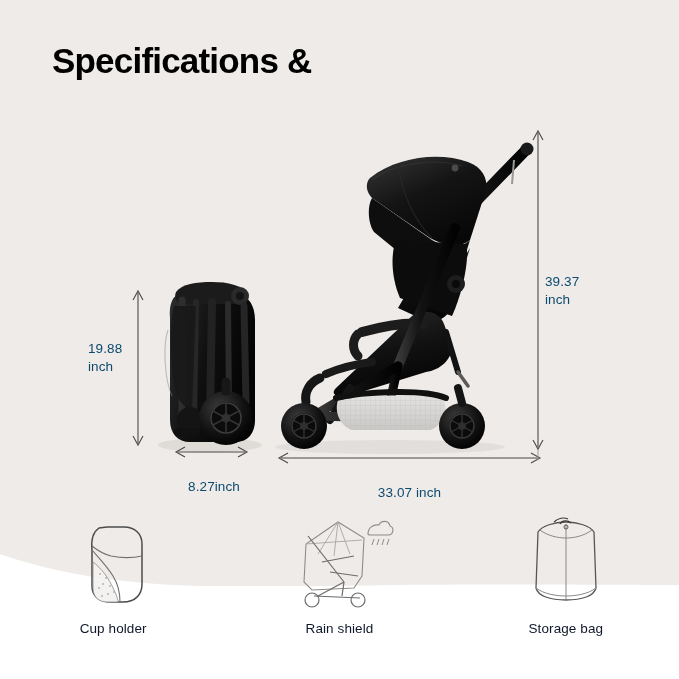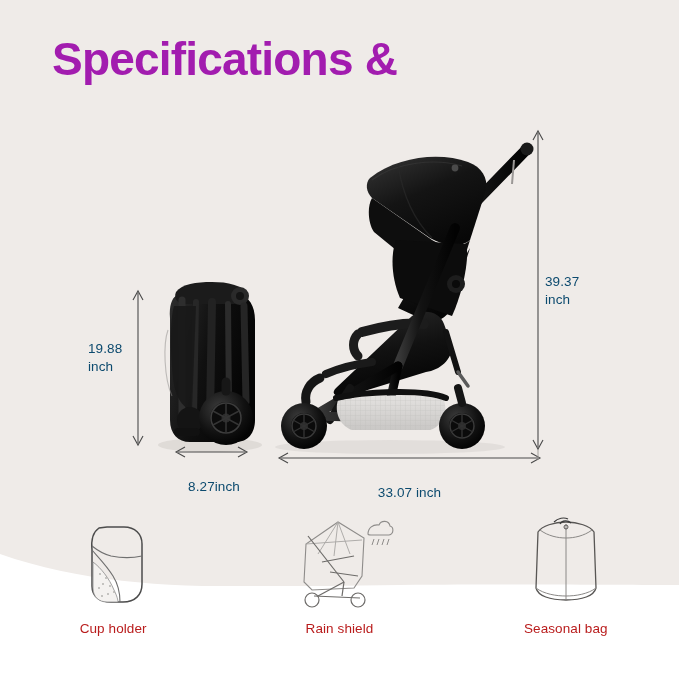--- a/index.html
+++ b/index.html
@@ -40,27 +40,27 @@
     left: 0;
     top: 586px;
     width: 679px;
     height: 93px;
     background: #ffffff;
   }
   
   .heading {
     position: absolute;
     left: 52px;
-    top: 32px;
+    top: 40px;
     width: 430px;
-    font-size: 46px;
+    font-size: 35px;
     line-height: 1.18;
     letter-spacing: -0.8px;
     font-weight: bold;
-    color: #a21caf;
+    color: #000000;
   }
   .heading .l2 { display: block; }
 
   
   .stage {
     position: absolute;
     left: 0;
     top: 120px;
     width: 679px;
     height: 400px;
@@ -98,21 +98,21 @@
   }
   .acc-art {
     height: 105px;
     display: flex;
     align-items: flex-end;
     justify-content: center;
   }
   .acc-label {
     margin-top: 11px;
     font-size: 13.5px;
-    color: #b91c1c;
+    color: #0f172a;
     letter-spacing: 0.1px;
     text-align: center;
     white-space: nowrap;
   }
 </style>
 </head>
 <body>
 
 <div id="page">
 
@@ -395,17 +395,17 @@
                    L80,78 C78,86 66,90 50,90 C34,90 22,86 20,78 Z" fill="none" stroke="#585654" stroke-width="1.3"></path>
           <path d="M20,78 C28,84 40,86 50,86 C60,86 72,84 80,78" fill="none" stroke="#8a8886" stroke-width="1"></path>
           <path d="M50,14 L50,90" fill="none" stroke="#8a8886" stroke-width="1"></path>
 
           <path d="M24,20 C32,26 42,28 50,28 C58,28 68,26 76,20" fill="none" stroke="#8a8886" stroke-width="1"></path>
           <path d="M44,14 C46,10 52,10 55,13" fill="none" stroke="#3a3a3a" stroke-width="1.2"></path>
           <path d="M38,12 C42,8 48,7 52,9" fill="none" stroke="#3a3a3a" stroke-width="1.2"></path>
           <circle cx="50" cy="17" r="2" fill="none" stroke="#585654" stroke-width="1"></circle>
         </svg>
       </div>
-      <div class="acc-label">Seasonal bag</div>
+      <div class="acc-label">Storage bag</div>
     </div>
 
   </div>
 </div>
 
 </body></html>

